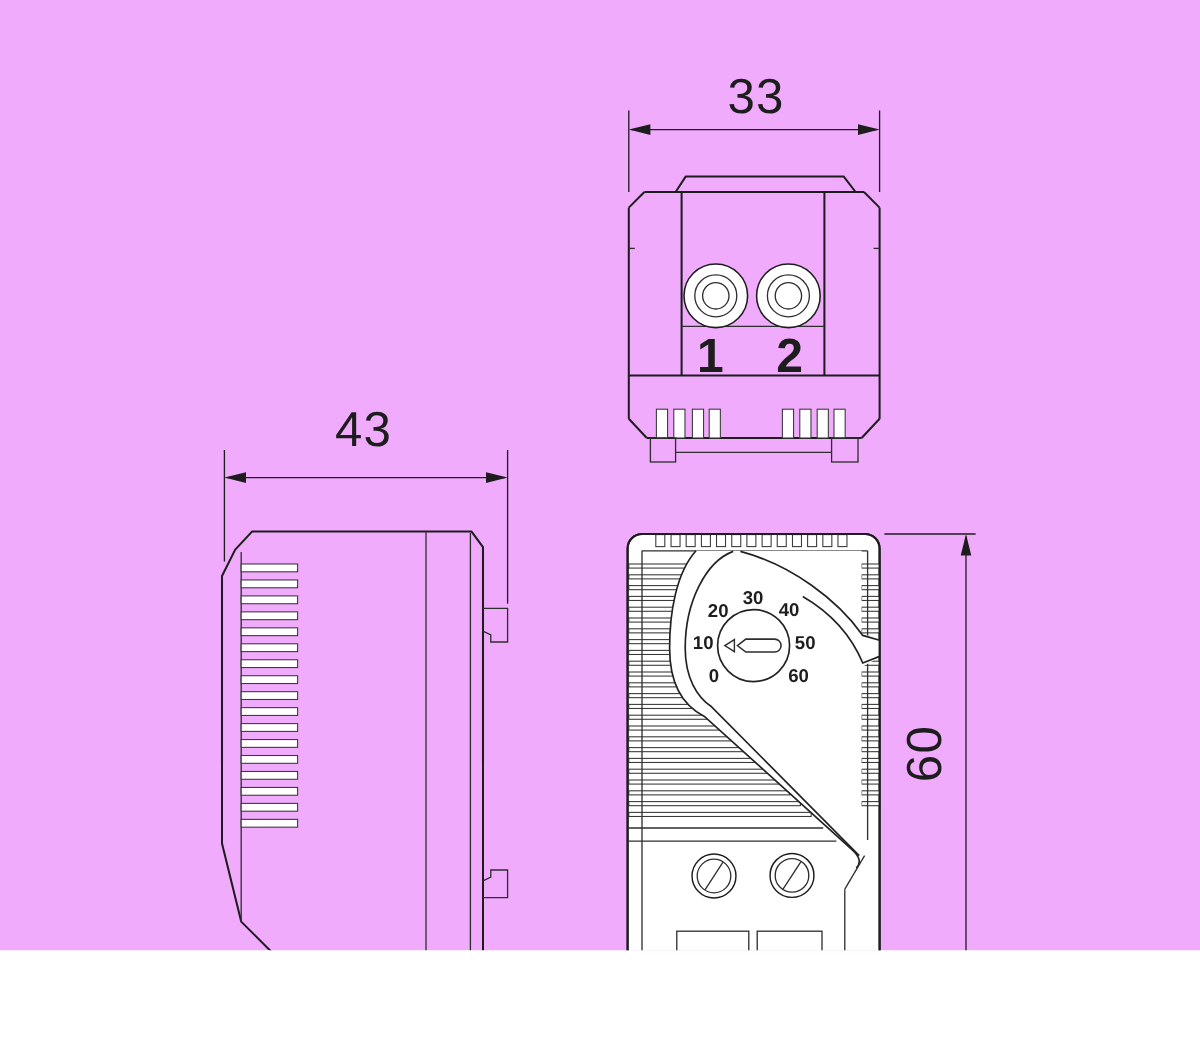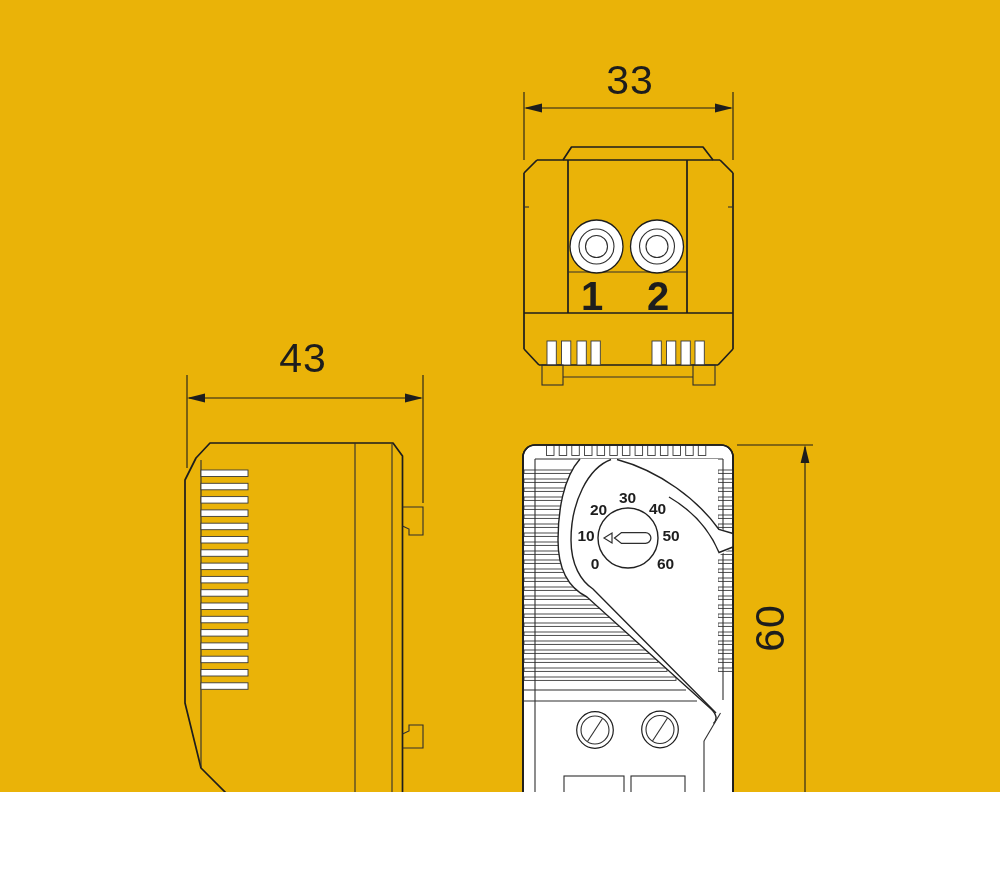--- a/index.html
+++ b/index.html
@@ -1,16 +1,16 @@
 <!DOCTYPE html>
 <html><head>
 <meta charset="utf-8">
 <style>
   html,body{margin:0;padding:0;background:#ffffff;}
-  .stage{position:relative;width:1000px;height:792px;background:#eab308;overflow:hidden;
+  .stage{position:relative;width:1000px;height:792px;background:#f0abfc;overflow:hidden;
          font-family:"Liberation Sans", sans-serif;text-align:center;}
   svg{display:block}
   text{fill:#1d1d1d}
   .dim-num{font-size:41px;font-weight:400;letter-spacing:1px;}
   .term-num{font-size:40px;font-weight:700;}
   .dial-num{font-size:15.5px;font-weight:700;}
   .ol{stroke:#1d1d1d;stroke-width:1.7;fill:none;stroke-linejoin:round;}
   .olw{stroke:#1d1d1d;stroke-width:1.7;fill:#fff;stroke-linejoin:round;}
   .in{stroke:#2e2e2e;stroke-width:1.1;fill:none;}
   .slat{stroke:#3a3a3a;stroke-width:0.9;fill:#fff;}

